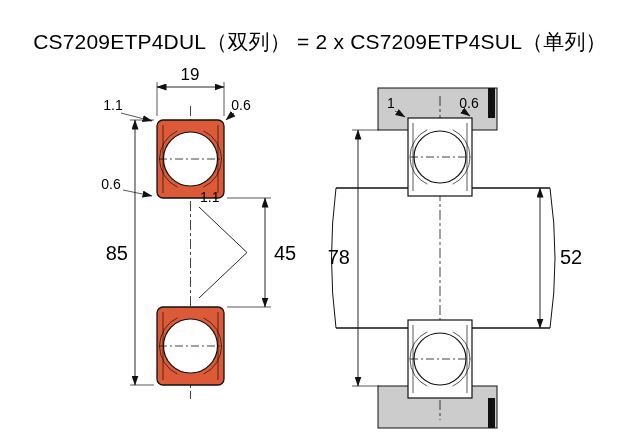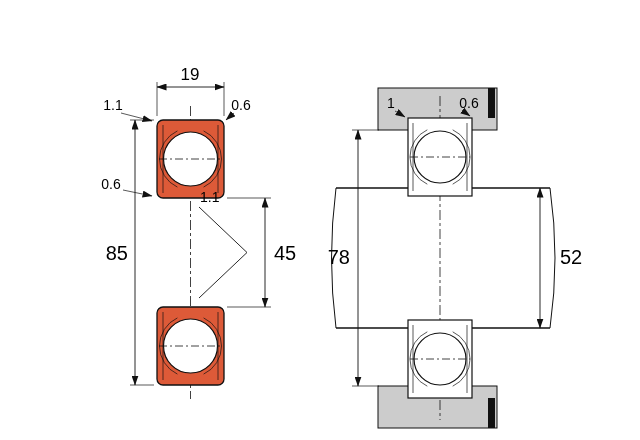--- a/index.html
+++ b/index.html
@@ -31,20 +31,21 @@
   text{fill:#000;}
   .dim-lg{font-size:20px;}
   .dim-md{font-size:17px;}
   .dim-sm{font-size:14px;}
 </style>
 </head>
 <body>
 
 <div class="page">
 
+  <div class="title">CS7209ETP4DUL（双列） = 2 x CS7209ETP4SUL（单列）</div>
 
   <svg width="640" height="440" viewBox="0 0 640 440">
     <defs>
       <marker id="arr" viewBox="0 0 10 7" refX="9.5" refY="3.5" markerWidth="10" markerHeight="7" orient="auto-start-reverse" markerUnits="userSpaceOnUse">
         <path d="M0,0 L10,3.5 L0,7 Z" fill="#111"></path>
       </marker>
     </defs>
 
     <g>
 

